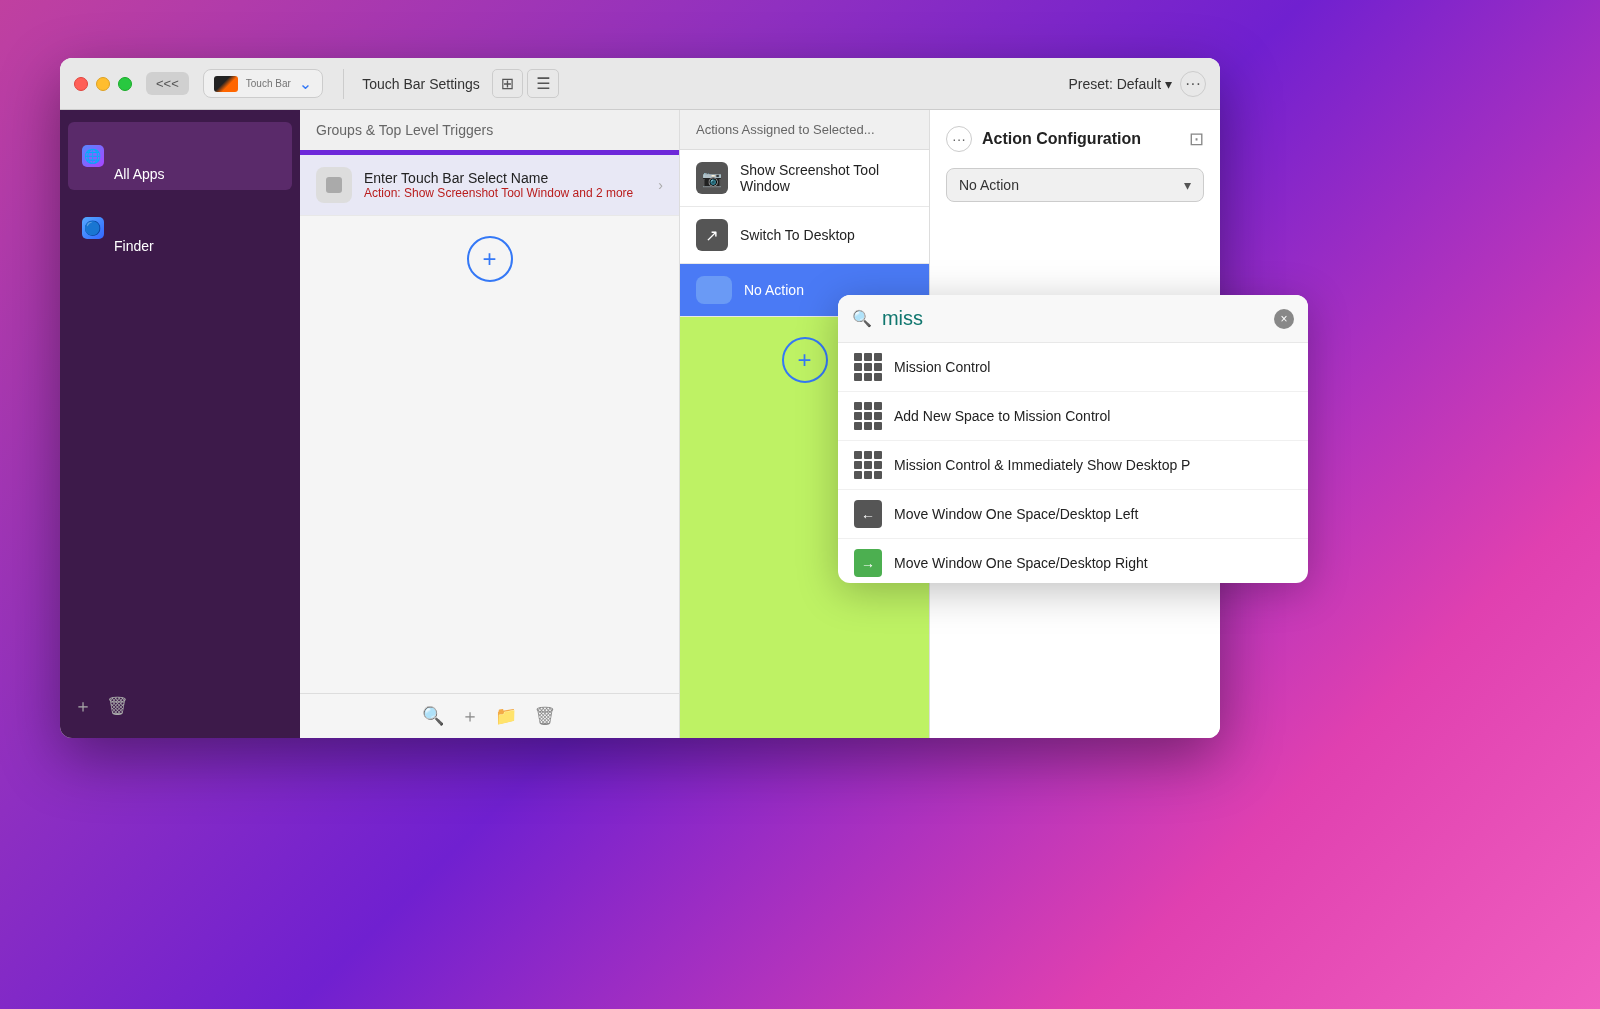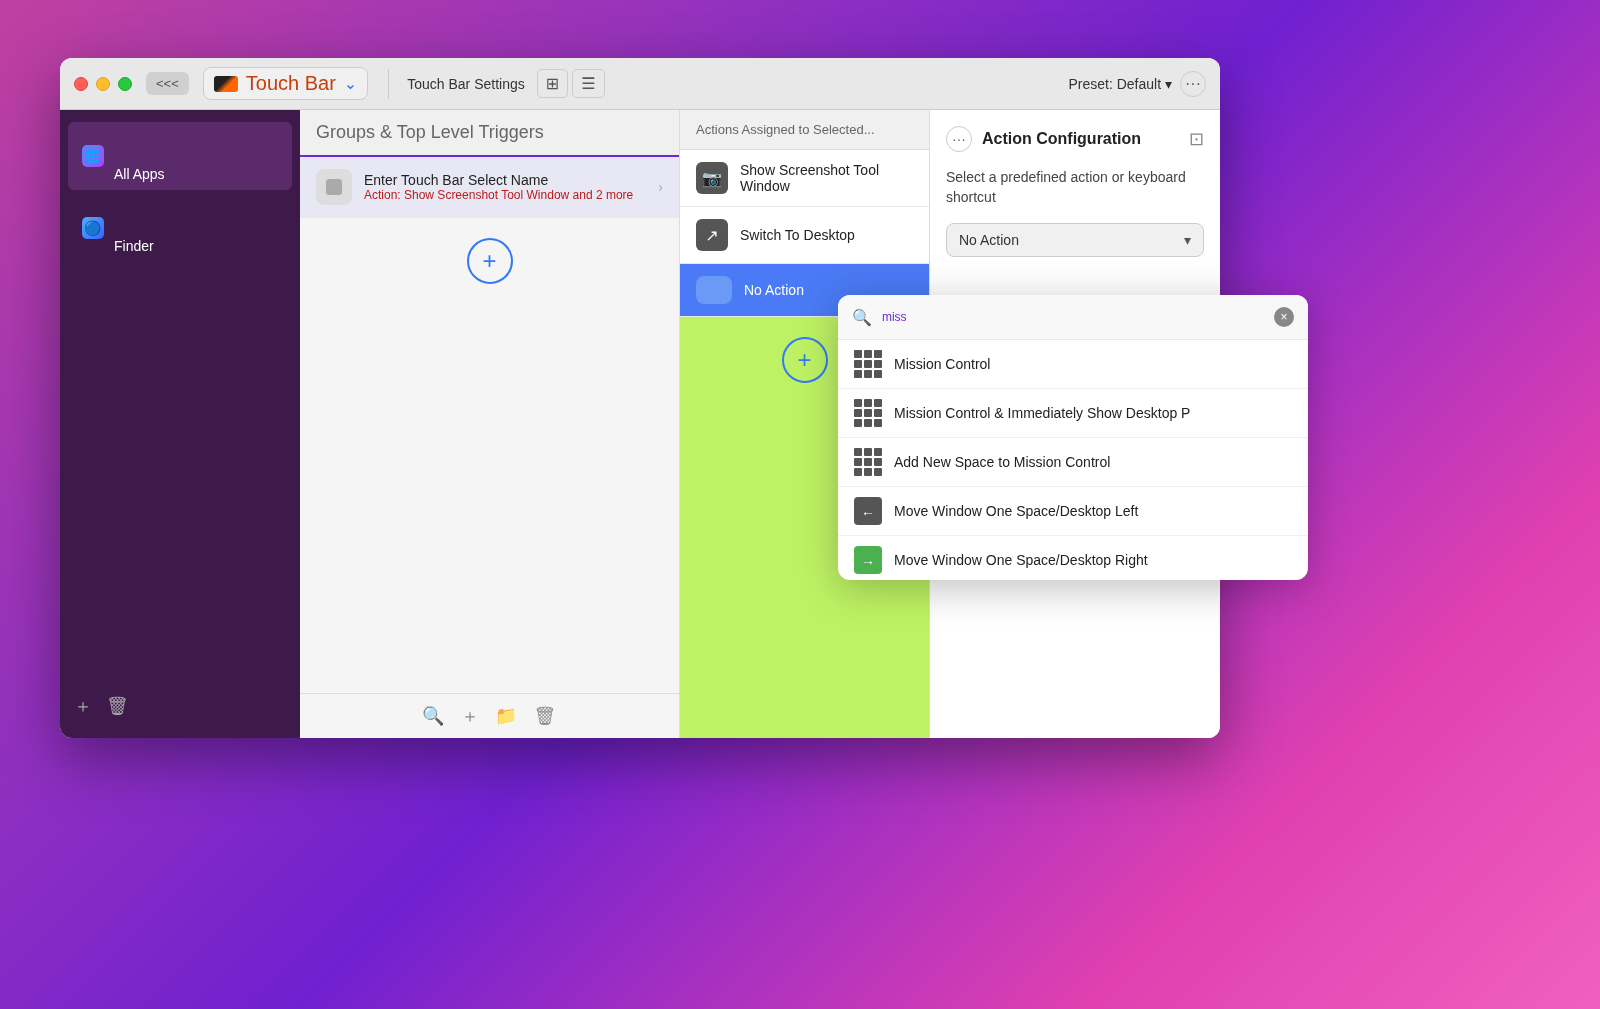--- a/index.html
+++ b/index.html
@@ -73,22 +73,22 @@
       gap: 8px;
       margin-right: 10px;
     }
     .touch-bar-icon {
       width: 24px;
       height: 16px;
       background: linear-gradient(135deg, #222 40%, #ff6600 60%);
       border-radius: 3px;
     }
     .touch-bar-label {
-      font-size: 20px;
-      color: #c2410c;
+      font-size: 10px;
+      color: #737373;
     }
     .touch-bar-chevron {
       color: #3478f6;
       font-size: 16px;
     }
 
     .divider-v {
       width: 1px;
       height: 30px;
       background: #ccc;
@@ -207,23 +207,23 @@
     .groups-panel {
       width: 380px;
       border-right: 1px solid #ddd;
       display: flex;
       flex-direction: column;
       background: #f5f5f5;
       flex-shrink: 0;
     }
     .panel-header {
       padding: 12px 16px;
-      font-size: 18px;
+      font-size: 14px;
       color: #666;
-      border-bottom: 2px solid #6d28d9;
+      border-bottom: 5px solid #6d28d9;
       background: #f0f0f0;
     }
     .group-item {
       display: flex;
       align-items: center;
       padding: 12px 16px;
       cursor: pointer;
       border-bottom: 1px solid #e8e8e8;
       background: #fff;
       gap: 12px;
@@ -425,23 +425,23 @@
       background: #f8f8f8;
     }
     .dropdown-search-icon {
       color: #888;
       font-size: 16px;
     }
     .dropdown-search-input {
       flex: 1;
       border: none;
       background: transparent;
-      font-size: 12px;
+      font-size: 20px;
       outline: none;
-      color: #6d28d9;
+      color: #0f766e;
     }
     .dropdown-clear-btn {
       width: 20px;
       height: 20px;
       border-radius: 50%;
       background: #888;
       border: none;
       color: #fff;
       font-size: 12px;
       cursor: pointer;
@@ -609,21 +609,20 @@
       </div>
       <button class="action-add-btn">+</button>
     </div>
 
     <div class="config-panel">
       <div class="config-header">
         <button class="config-dots-btn">···</button>
         <span class="config-title">Action Configuration</span>
         <button class="config-minimize">⊡</button>
       </div>
-      <p class="config-description">Select a predefined action or keyboard shortcut</p>
       <div class="action-dropdown">
         <span class="action-dropdown-label">No Action</span>
         <span class="action-dropdown-arrow">▾</span>
       </div>
     </div>
   </div>
 </div>
 
 <div class="dropdown-popup">
   <div class="dropdown-search">
@@ -657,38 +656,38 @@
             <div class="mission-dot"></div>
             <div class="mission-dot"></div>
           <div class="mission-dot"></div>
             <div class="mission-dot"></div>
             <div class="mission-dot"></div>
           <div class="mission-dot"></div>
             <div class="mission-dot"></div>
             <div class="mission-dot"></div>
         </div>
       </div>
-      <span class="dropdown-item-label">Mission Control &amp; Immediately Show Desktop P</span>
+      <span class="dropdown-item-label">Add New Space to Mission Control</span>
     </div>
 
     <div class="dropdown-item">
       <div class="dropdown-item-icon">
         <div class="mission-grid">
           <div class="mission-dot"></div>
             <div class="mission-dot"></div>
             <div class="mission-dot"></div>
           <div class="mission-dot"></div>
             <div class="mission-dot"></div>
             <div class="mission-dot"></div>
           <div class="mission-dot"></div>
             <div class="mission-dot"></div>
             <div class="mission-dot"></div>
         </div>
       </div>
-      <span class="dropdown-item-label">Add New Space to Mission Control</span>
+      <span class="dropdown-item-label">Mission Control &amp; Immediately Show Desktop P</span>
     </div>
 
     <div class="dropdown-item">
       <div class="dropdown-item-icon">
         <div class="arrow-left-icon">←</div>
       </div>
       <span class="dropdown-item-label">Move Window One Space/Desktop Left</span>
     </div>
 
     <div class="dropdown-item">

